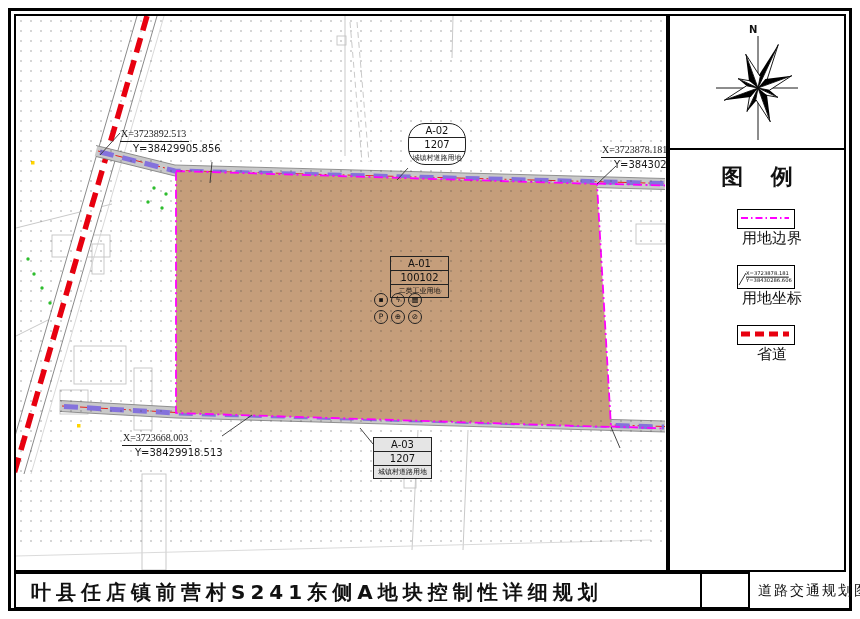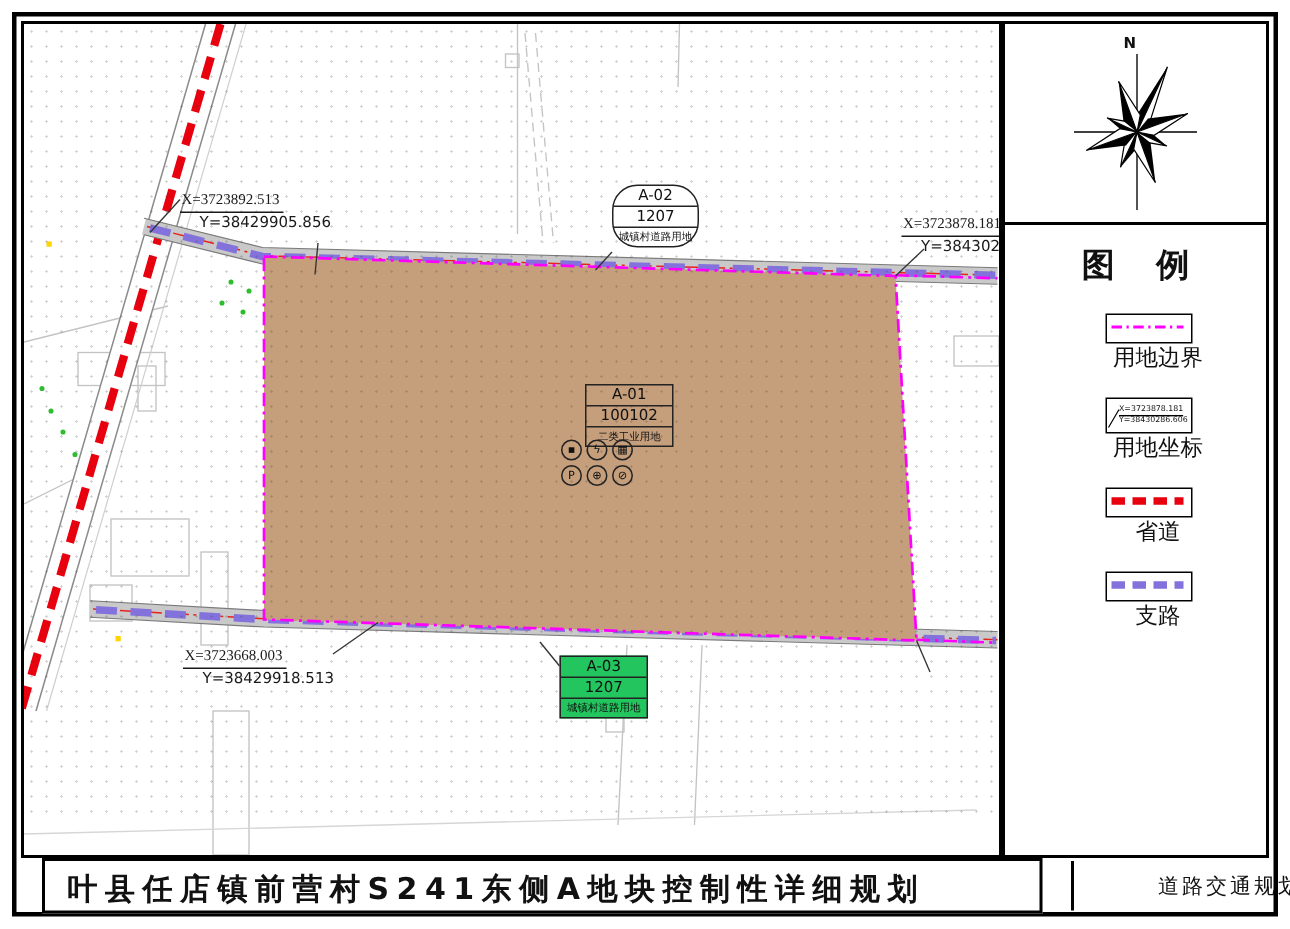--- a/index.html
+++ b/index.html
@@ -2,21 +2,21 @@
 <html><head>
 <meta charset="utf-8">
 <style>
   html,body{margin:0;padding:0;background:#fff;}
   body{width:860px;height:619px;position:relative;font-family:"DejaVu Sans","Liberation Sans",sans-serif;color:#111;}
   .abs{position:absolute;}
   
   #outer-frame{left:8px;top:8px;width:844px;height:603px;border:3px solid #000;box-sizing:border-box;}
   #map{left:14px;top:14px;width:654px;height:558px;border:2px solid #000;box-sizing:border-box;background:#fff;overflow:hidden;}
   #right-panel{left:668px;top:14px;width:178px;height:558px;border:2px solid #000;box-sizing:border-box;background:#fff;}
-  #bottom-bar{left:28px;top:572px;width:667px;height:37px;border:2px solid #000;box-sizing:border-box;background:#fff;}
+  #bottom-bar{left:14px;top:572px;width:736px;height:37px;border:2px solid #000;box-sizing:border-box;background:#fff;}
   
   #map svg{position:absolute;left:0;top:0;}
   #dots{position:absolute;left:0;top:0;right:0;bottom:20px;pointer-events:none;
         background-image:radial-gradient(circle,rgba(60,60,60,.22) .7px,transparent .9px);
         background-size:10px 10px;}
   .coord{position:absolute;font-size:10px;line-height:12px;white-space:nowrap;color:#1a1a1a;}
   .coord .cx{display:inline-block;border-bottom:1px solid #1a1a1a;padding:0 3px 1px 1px;font-family:Liberation Serif, serif;}
   .coord .cy{display:block;padding:1px 13px 0;}
   .lblbox{position:absolute;border:1px solid #222;text-align:center;background:transparent;}
   .lblbox div{border-top:1px solid #222;}
@@ -156,21 +156,21 @@
     <div class="r3">二类工业用地</div>
   </div>
   <div class="facil" style="left:358px;top:277px;">
     <span>▪</span>
     <span>ϟ</span>
     <span>▦</span>
     <span>P</span>
     <span>⊕</span>
     <span>⊘</span>
   </div>
-  <div class="lblbox" style="left:357px;top:421px;width:57px;background:#22c55e;">
+  <div class="lblbox" style="left:357px;top:421px;width:57px;background:#e5e5e5;">
     <div class="r1">A-03</div>
     <div class="r2">1207</div>
     <div class="r3">城镇村道路用地</div>
   </div>
 </div>
 
 <div class="abs" id="right-panel">
   <div id="north-box">
     <span id="north-label">N</span>
     <svg width="174" height="132" viewBox="0 0 174 132">
@@ -231,27 +231,19 @@
 
   <div class="leg-item">
     <div class="leg-swatch">
       <svg width="54" height="16">
           <line x1="3" y1="8" x2="51" y2="8" stroke="#E8000F" stroke-width="5" stroke-dasharray="9 5"></line>
         </svg>
     </div>
     <span class="leg-label">省道</span>
   </div>
 
-  <div class="leg-item">
-    <div class="leg-swatch">
-      <svg width="54" height="16">
-          <line x1="3" y1="8" x2="51" y2="8" stroke="#8472DC" stroke-width="5" stroke-dasharray="9 5"></line>
-        </svg>
-    </div>
-    <span class="leg-label">支路</span>
-  </div>
 </div>
 
 <div class="abs" id="bottom-bar">
   <div id="plan-title">叶县任店镇前营村S241东侧A地块控制性详细规划</div>
   <div id="bar-divider"></div>
   <div id="drawing-name">道路交通规划图</div>
 </div>
 
 </body></html>

